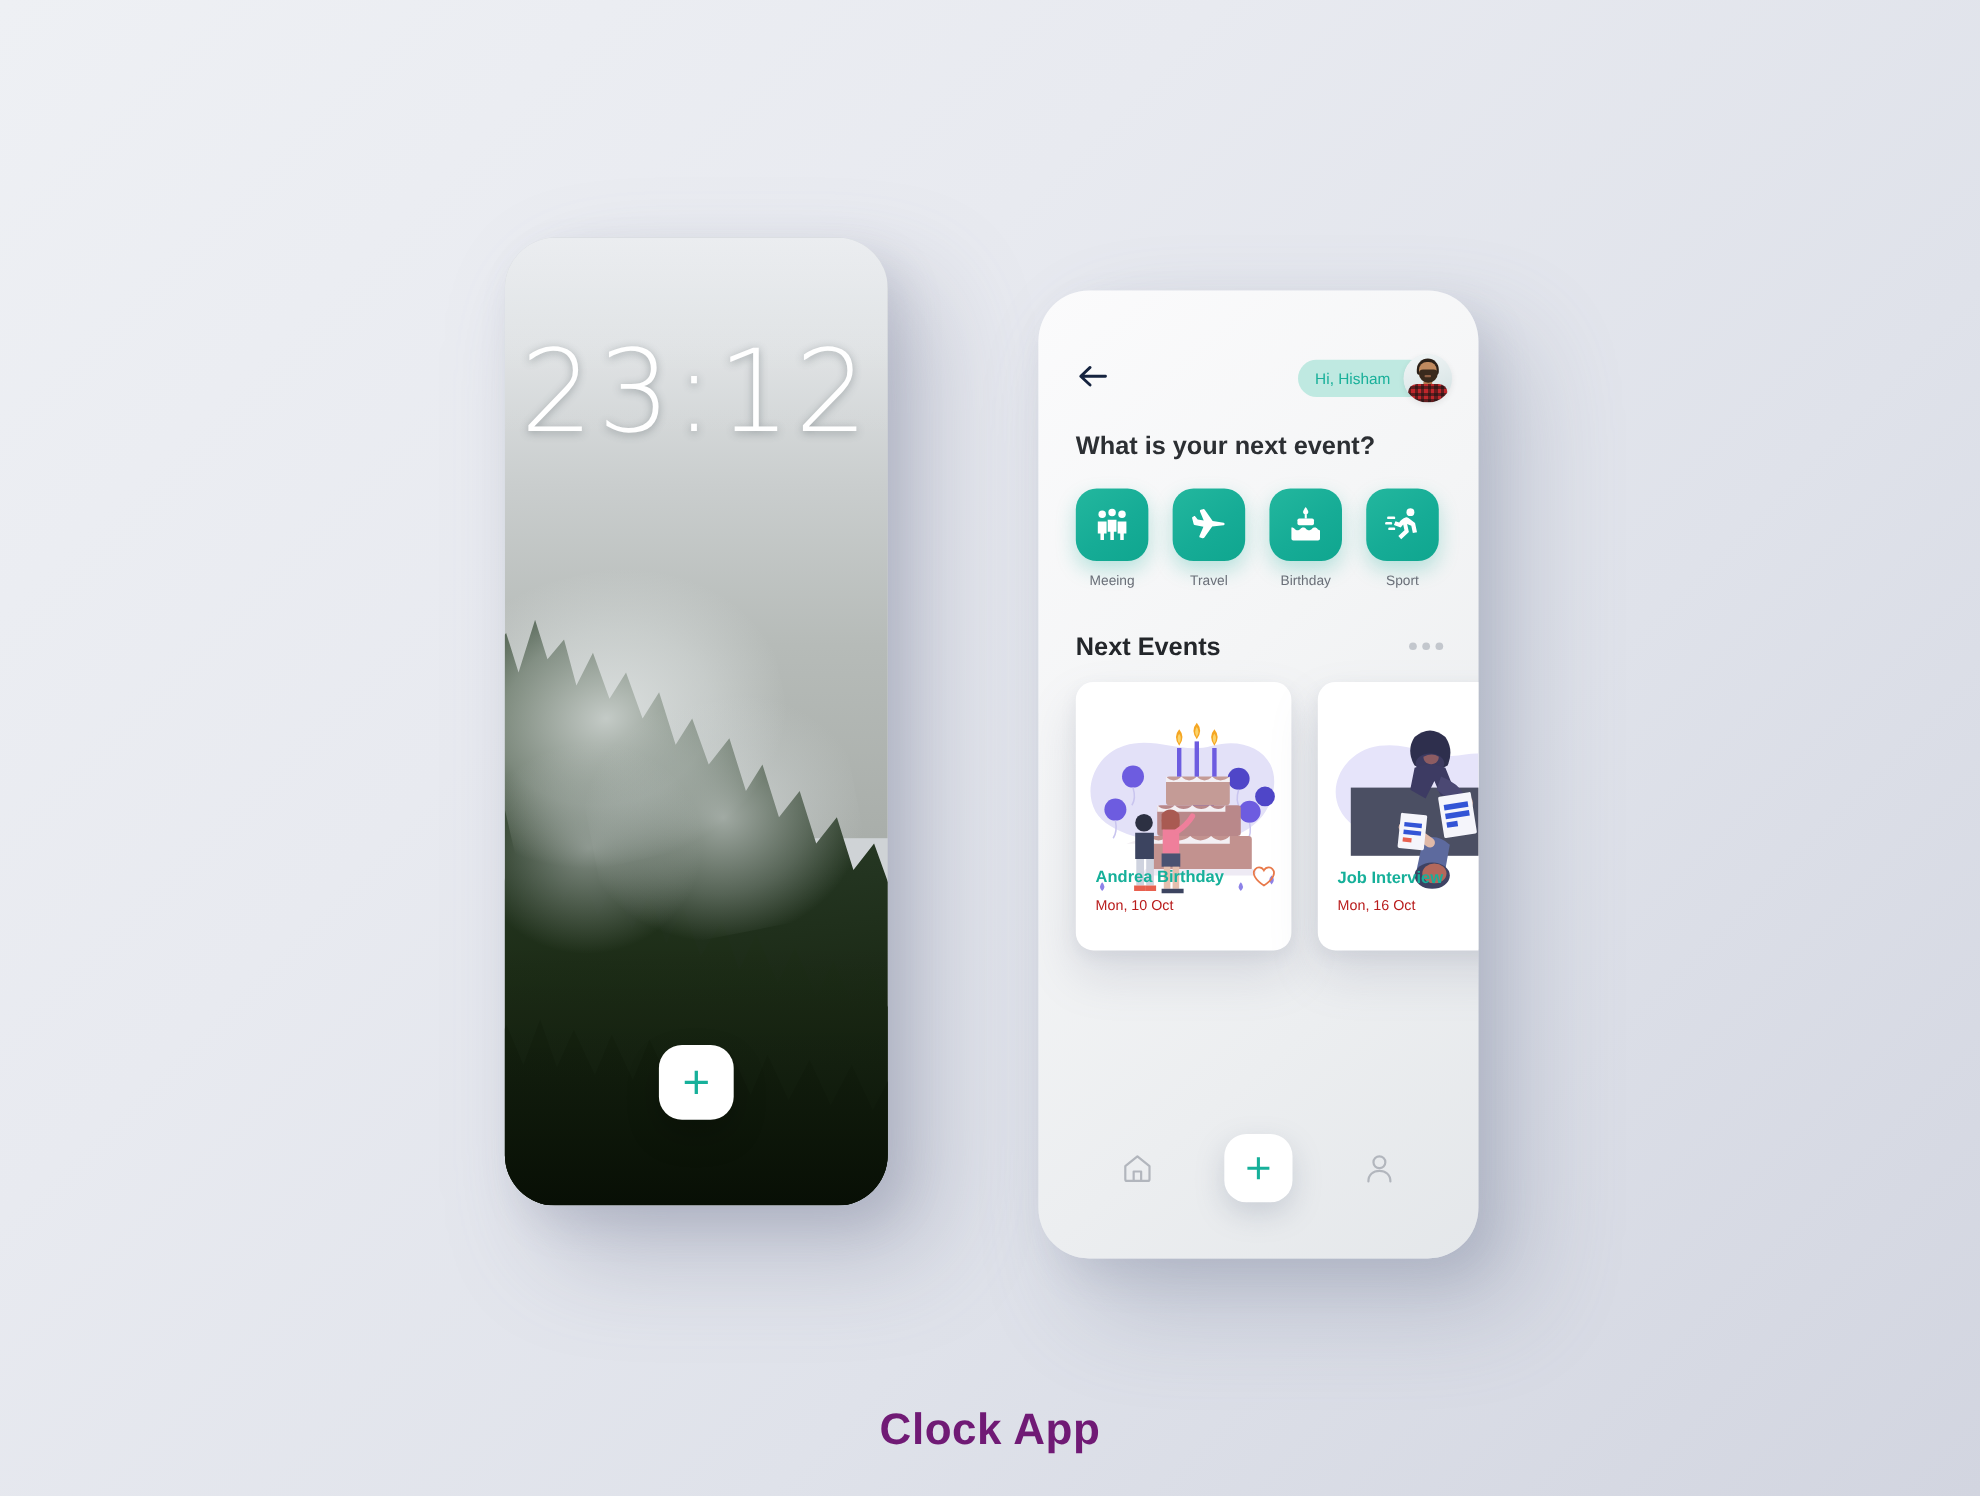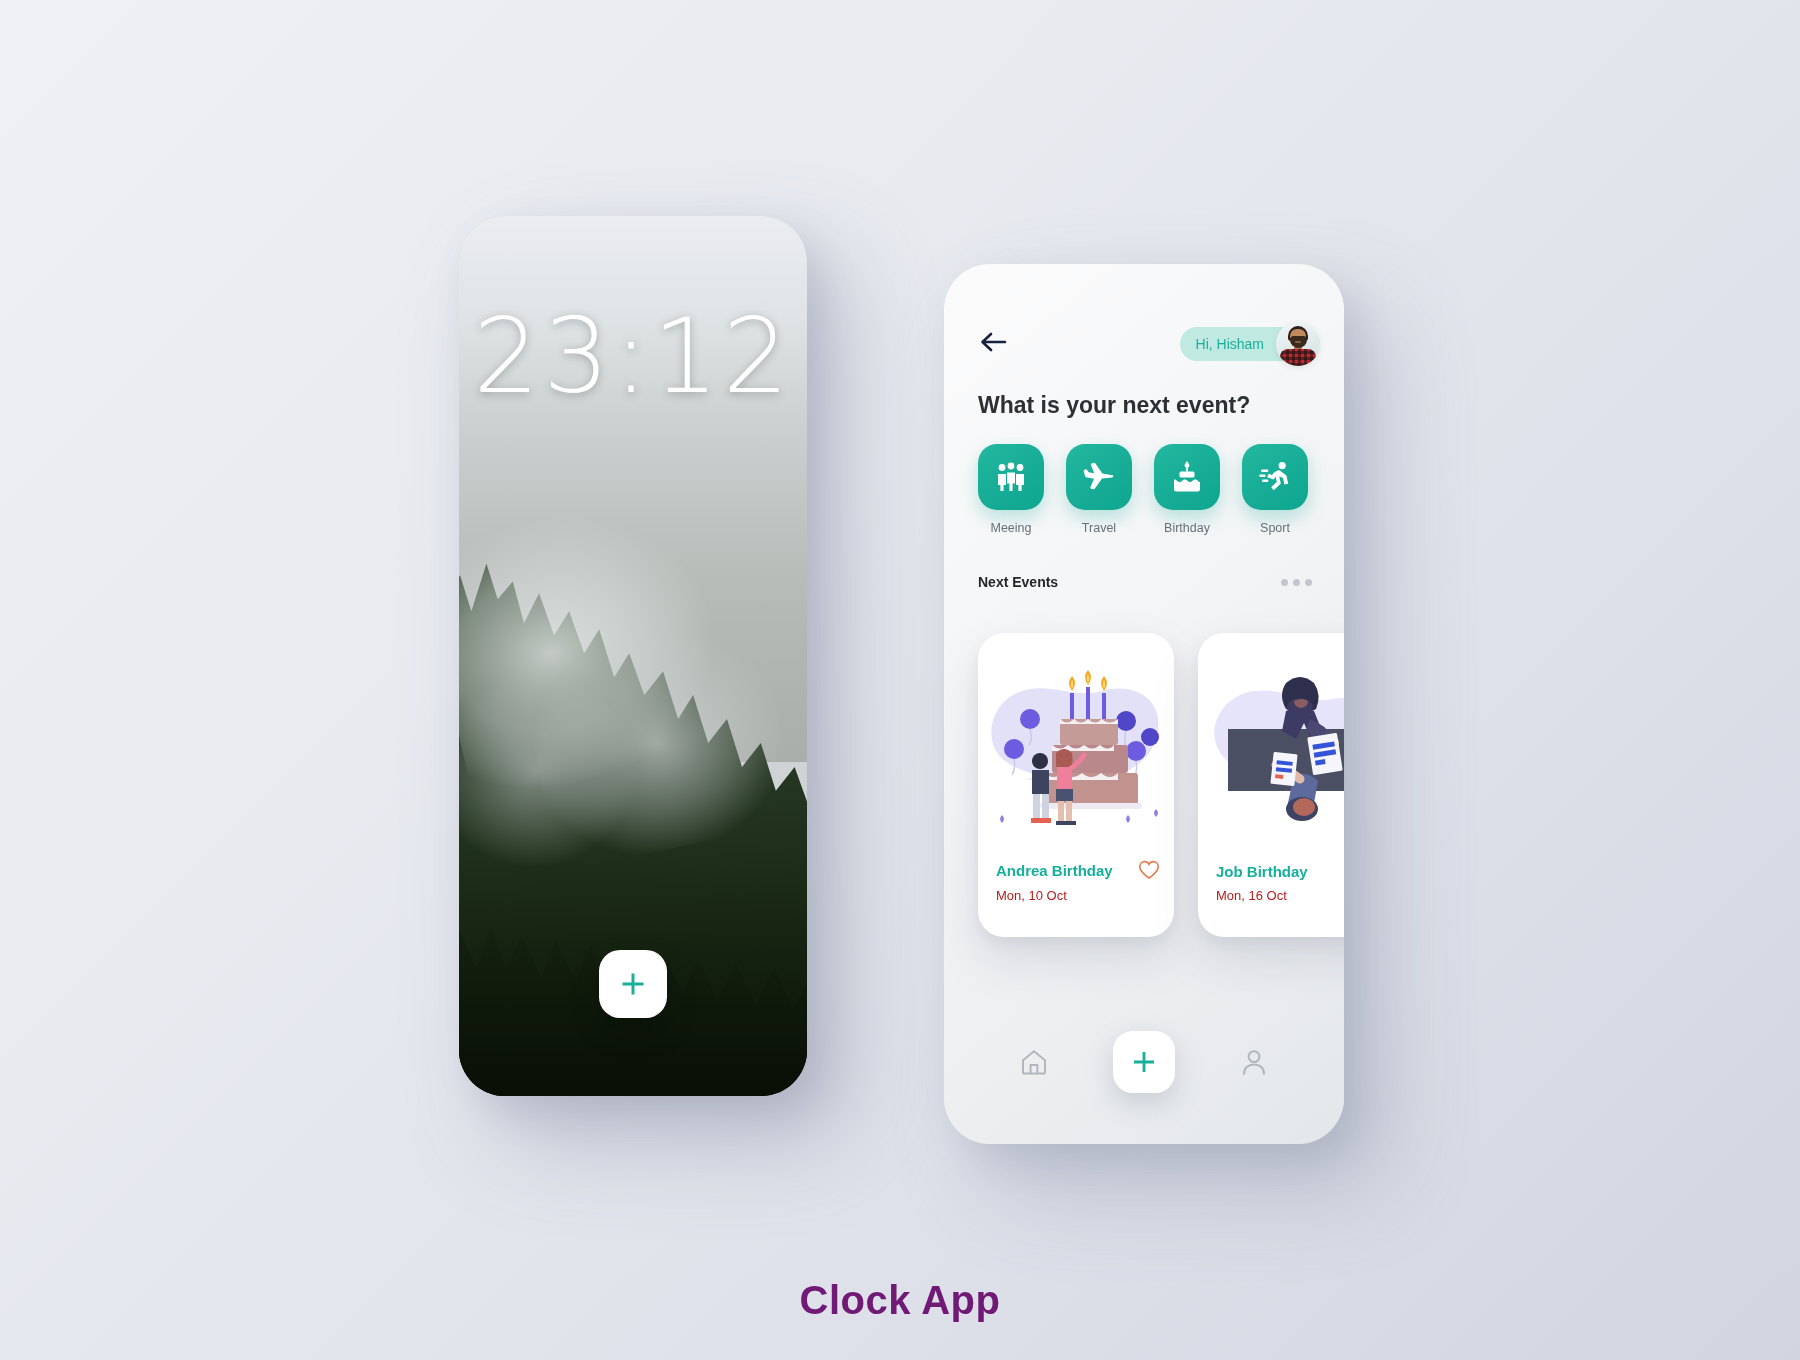--- a/index.html
+++ b/index.html
@@ -123,29 +123,29 @@
     background:linear-gradient(145deg,#23b79e 0%,#16ac96 55%,#0fa68f 100%);
     display:flex; align-items:center; justify-content:center;
     box-shadow:0 8px 18px rgba(22,172,150,.28);
   }
   .cat-label { margin-top:11px; font-size:12.5px; color:#6a6f78; font-weight:500; }
 
   .events-head {
     position:absolute; left:34px; right:32px; top:310px;
     display:flex; align-items:center; justify-content:space-between;
   }
-  .events-title { font-size:14px; font-weight:700; color:#23262a; }
+  .events-title { font-size:23px; font-weight:700; color:#23262a; }
   .dots { display:flex; gap:5px; }
   .dots i { width:7px; height:7px; border-radius:50%; background:#c3c7cd; display:block; }
 
   .cards { position:absolute; left:34px; top:356px; display:flex; gap:24px; }
   .ecard {
-    width:196px; height:304px; background:#fff; border-radius:26px;
+    width:196px; height:244px; background:#fff; border-radius:16px;
     box-shadow:0 22px 44px rgba(118,126,150,.20), 0 6px 14px rgba(118,126,150,.10);
-    position:relative; overflow:hidden;margin-top:13px;
+    position:relative; overflow:hidden;
   }
   .ecard-art { position:absolute; left:0; right:0; top:0; height:212px; overflow:hidden; }
   .ecard-foot { position:absolute; left:18px; right:14px; bottom:34px; }
   .ecard-row { display:flex; align-items:center; justify-content:space-between; }
   .ecard-title { font-size:15px; font-weight:700; color:#16b09a; }
   .ecard-date { font-size:13px; color:#b91c1c; margin-top:8px; }
 
   .bottom-nav {
     position:absolute; left:0; right:0; bottom:42px; height:80px;
     display:flex; align-items:center; justify-content:space-around; padding:0 40px;
@@ -368,21 +368,21 @@
             <ellipse cx="106" cy="174" rx="11" ry="9" fill="#b3685c"></ellipse>
             <path d="M78 132 q14 6 24 14" stroke="#e0b9a8" stroke-width="9" fill="none" stroke-linecap="round"></path>
             <rect x="74" y="120" width="24" height="32" rx="1.5" fill="#f5f5fb" transform="rotate(6 86 136)"></rect>
             <rect x="78" y="128" width="16" height="4" fill="#3354d6" transform="rotate(6 86 136)"></rect>
             <rect x="78" y="135" width="16" height="4" fill="#3354d6" transform="rotate(6 86 136)"></rect>
             <rect x="78" y="142" width="8" height="4" fill="#e8604f" transform="rotate(6 86 136)"></rect>
           </svg>
         </div>
         <div class="ecard-foot">
           <div class="ecard-row">
-            <div class="ecard-title">Job Birthday</div>
+            <div class="ecard-title">Job Interview</div>
           </div>
           <div class="ecard-date">Mon, 16 Oct</div>
         </div>
       </div>
 
     </div>
 
     <div class="bottom-nav">
       <div class="nav-ic">
         <svg width="30" height="30" viewBox="0 0 30 30">

